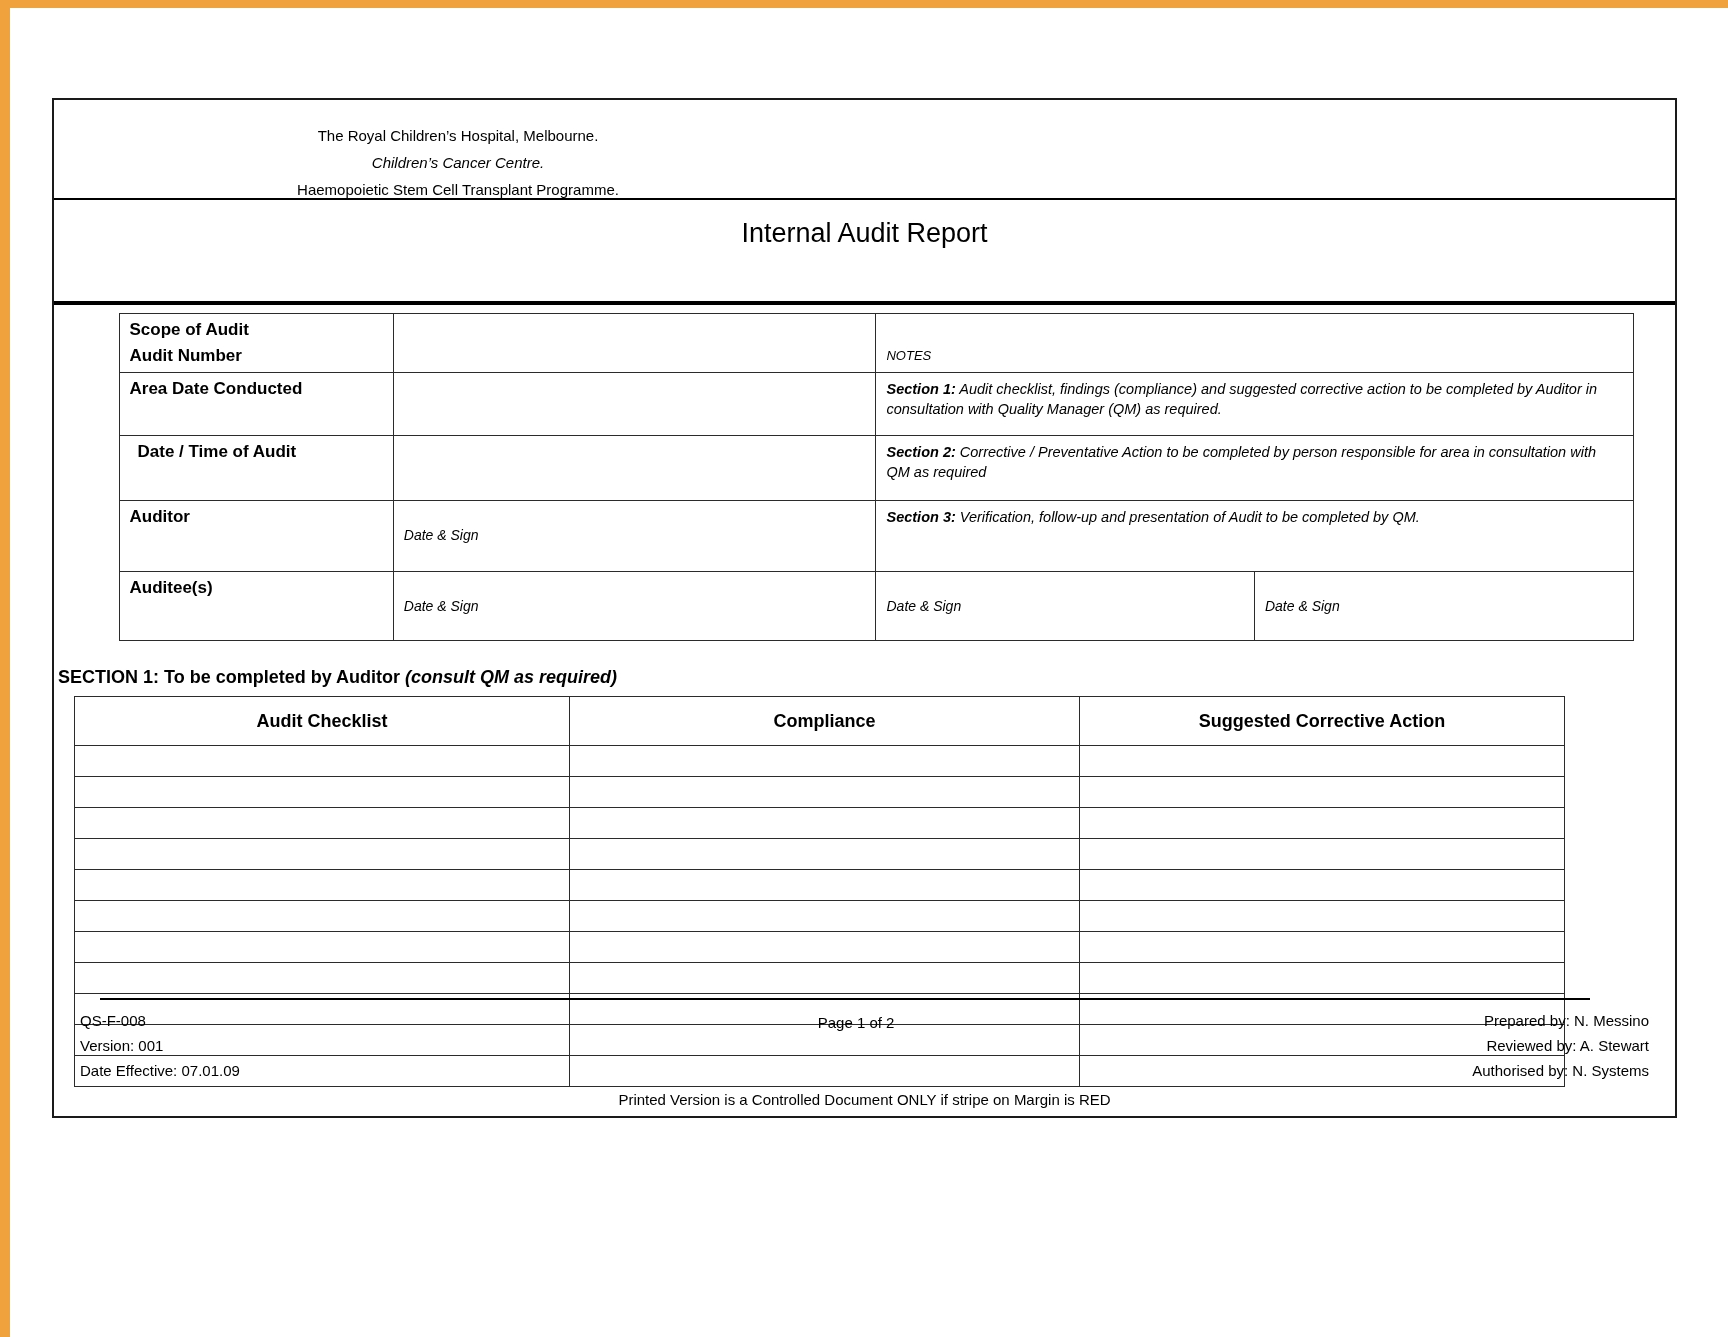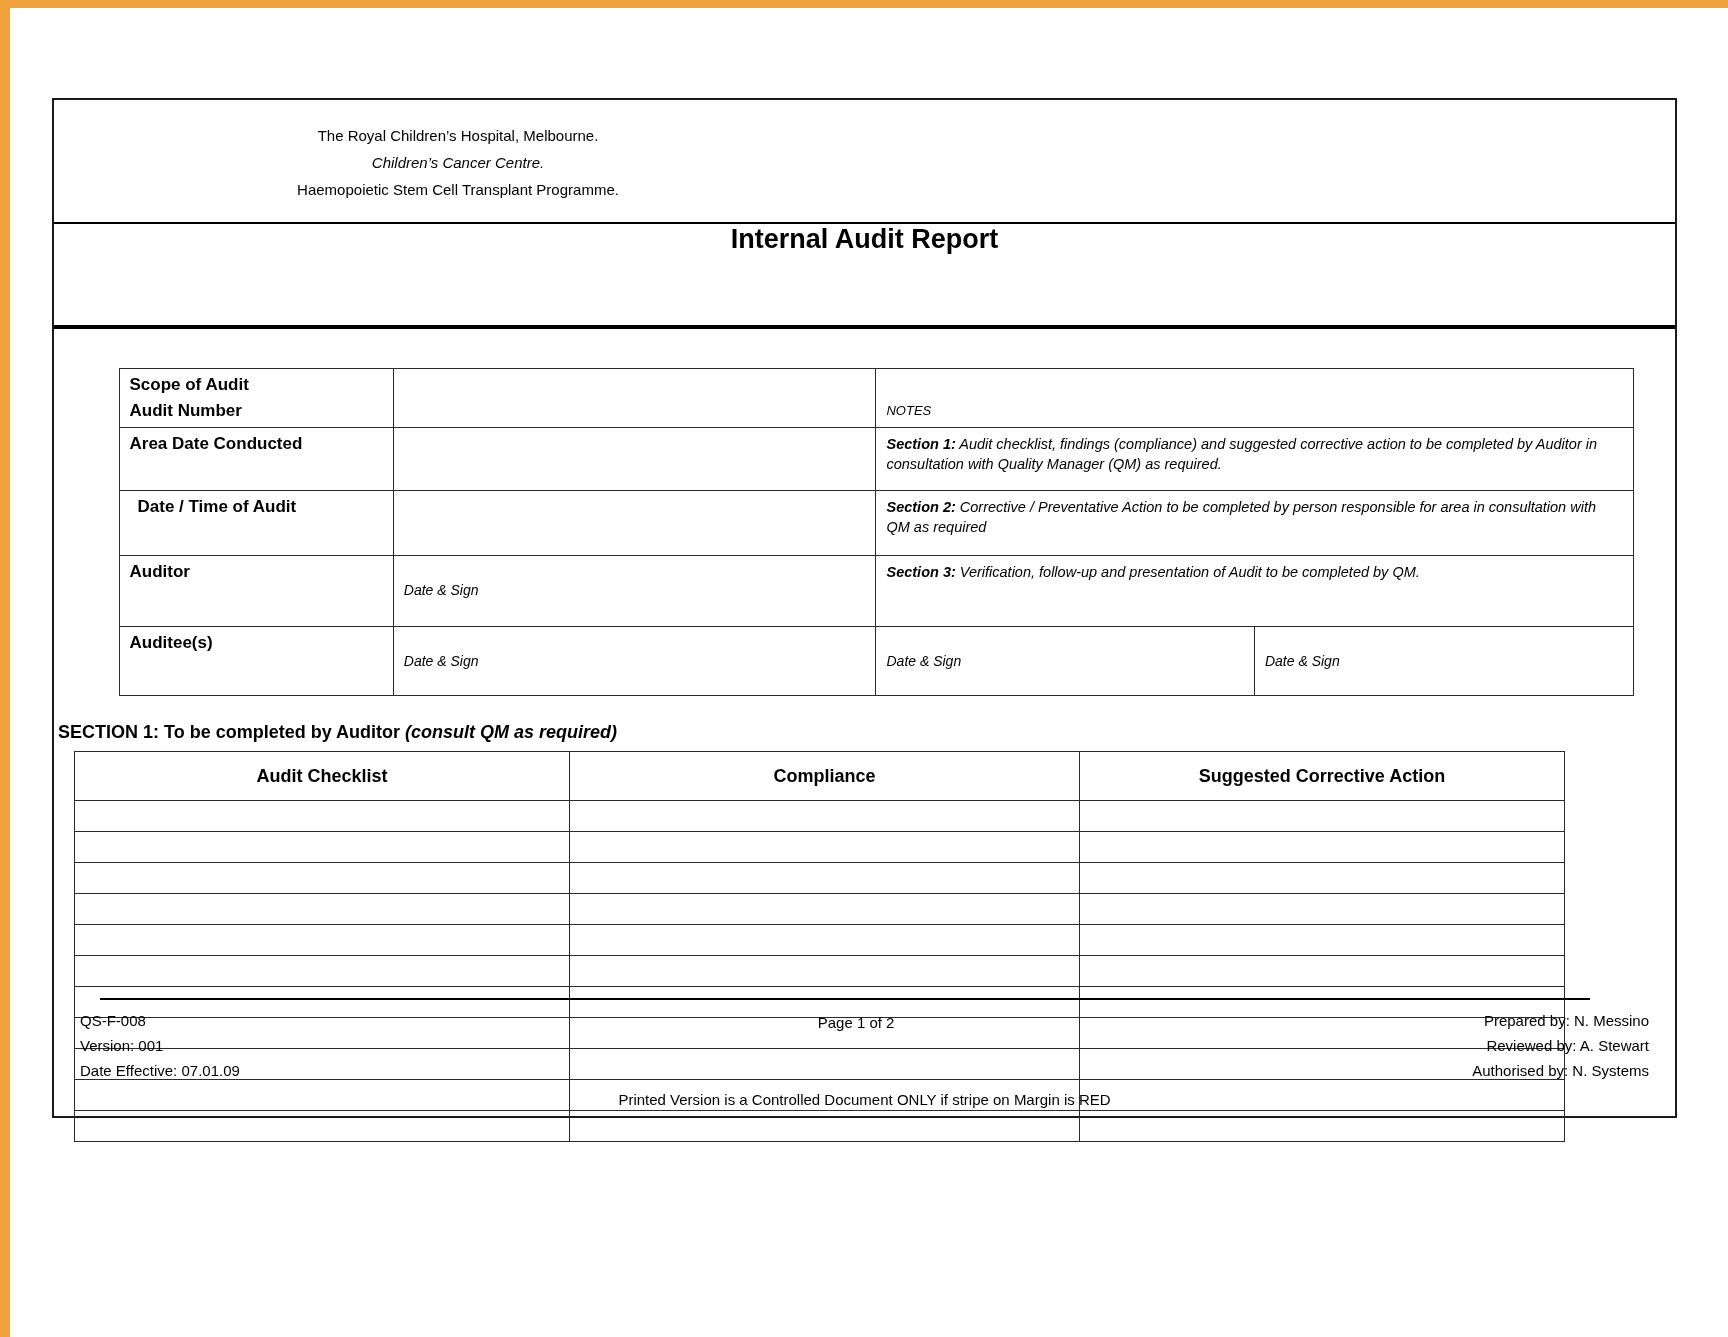--- a/index.html
+++ b/index.html
@@ -43,21 +43,21 @@
     background: #ffffff;
     border: 2px solid #1a1a1a;
     box-sizing: border-box;
   }
   .hdr-top {
     display: flex;
     justify-content: space-between;
     padding: 22px 24px 25px 24px;
     border-bottom: 2px solid #000;
     box-sizing: border-box;
-    height: 124px;
+    height: 100px;
   }
   .hdr-org {
     font-size: 15px;
     line-height: 27px;
     text-align: center;
     width: 520px;
     margin-left: 120px;
   }
   .hdr-org div:nth-child(1) { padding-left: 0px; }
   .hdr-org div:nth-child(2) { padding-left: 0px; font-style: italic; }
@@ -68,27 +68,27 @@
   }
   .hdr-title-band {
     height: 105px;
     border-bottom: 4px solid #000;
     box-sizing: border-box;
     position: relative;
   }
   .hdr-title {
     text-align: center;
     font-size: 27px;
-    font-weight: bold;
-    padding-top: 0;
+    font-weight: normal;
+    padding-top: 18px;
   }
 
   
   .info-wrap {
-    padding: 39px 0 0 0;
+    padding: 8px 0 0 0;
     margin-left: 23px;
   }
   table.info {
     border-collapse: collapse;
     margin: 0 auto;
     width: 1515px;
     table-layout: fixed;
   }
   table.info td {
     border: 1px solid #2b2b2b;

